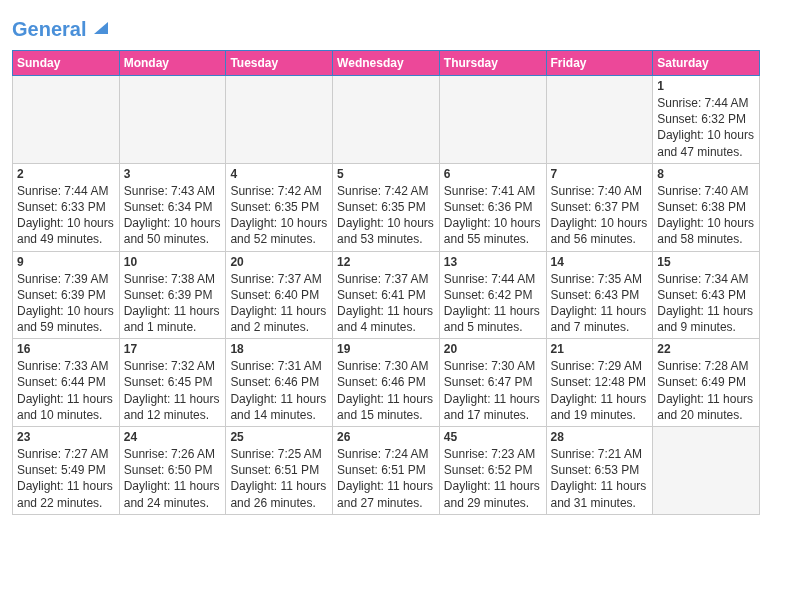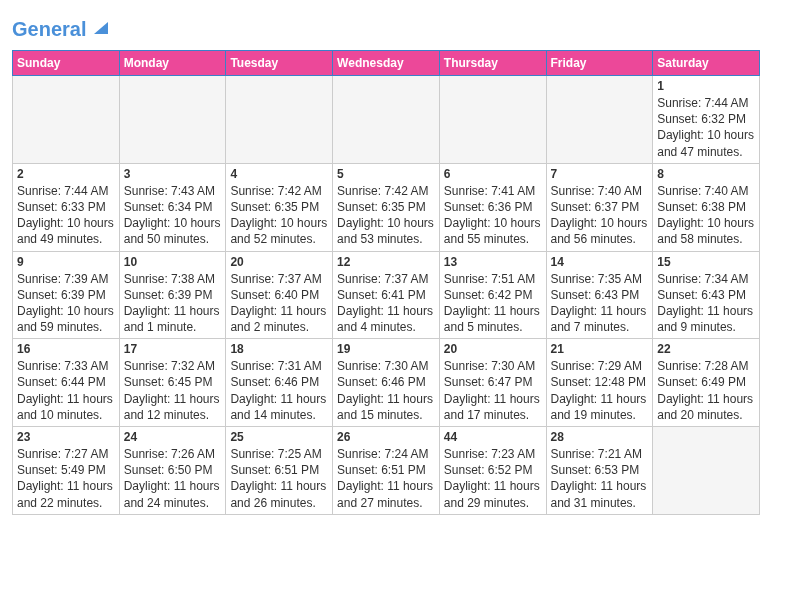--- a/index.html
+++ b/index.html
@@ -198,21 +198,21 @@
 Daylight: 11 hours and 2 minutes.</div>
           </td>
           <td>
             <span class="day-num">12</span>
             <div class="cell-info">Sunrise: 7:37 AM
 Sunset: 6:41 PM
 Daylight: 11 hours and 4 minutes.</div>
           </td>
           <td>
             <span class="day-num">13</span>
-            <div class="cell-info">Sunrise: 7:51 AM
+            <div class="cell-info">Sunrise: 7:44 AM
 Sunset: 6:42 PM
 Daylight: 11 hours and 5 minutes.</div>
           </td>
           <td>
             <span class="day-num">14</span>
             <div class="cell-info">Sunrise: 7:35 AM
 Sunset: 6:43 PM
 Daylight: 11 hours and 7 minutes.</div>
           </td>
           <td>
@@ -285,21 +285,21 @@
 Sunset: 6:51 PM
 Daylight: 11 hours and 26 minutes.</div>
           </td>
           <td>
             <span class="day-num">26</span>
             <div class="cell-info">Sunrise: 7:24 AM
 Sunset: 6:51 PM
 Daylight: 11 hours and 27 minutes.</div>
           </td>
           <td>
-            <span class="day-num">44</span>
+            <span class="day-num">45</span>
             <div class="cell-info">Sunrise: 7:23 AM
 Sunset: 6:52 PM
 Daylight: 11 hours and 29 minutes.</div>
           </td>
           <td>
             <span class="day-num">28</span>
             <div class="cell-info">Sunrise: 7:21 AM
 Sunset: 6:53 PM
 Daylight: 11 hours and 31 minutes.</div>
           </td>

